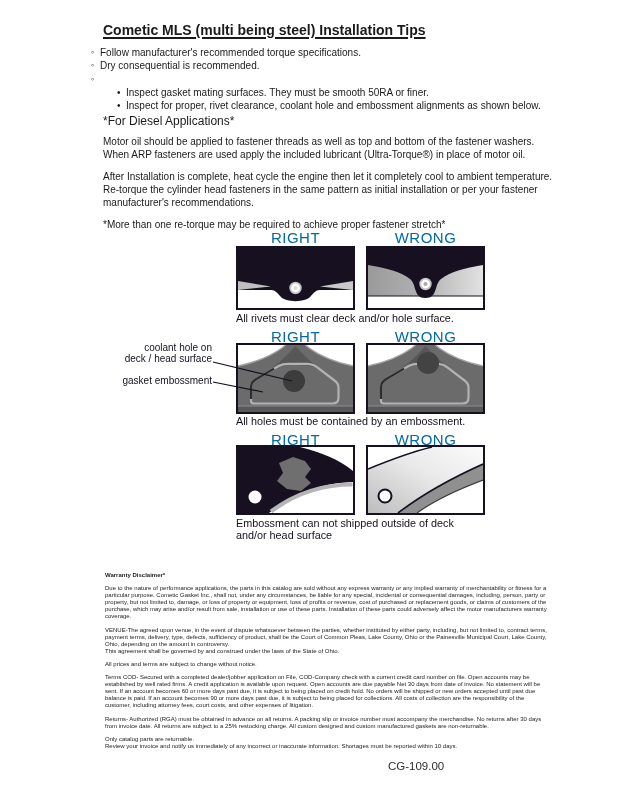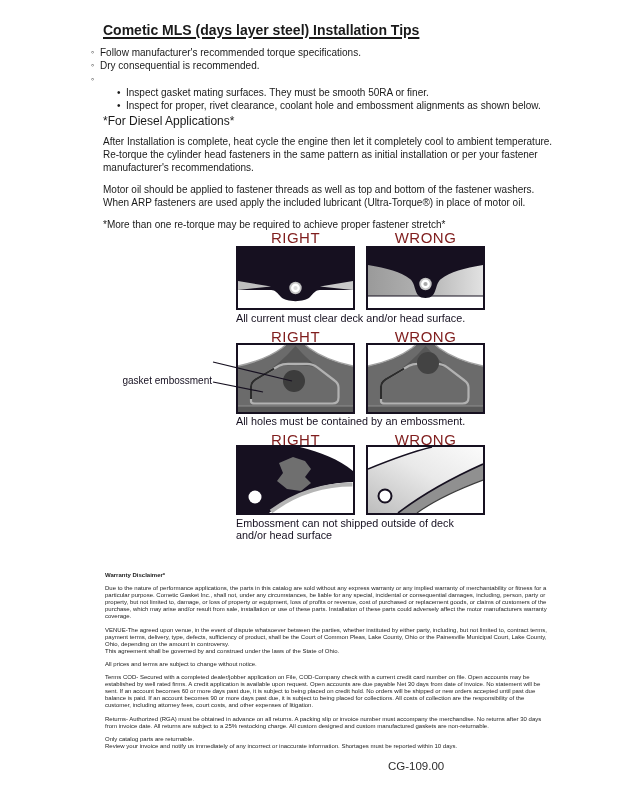--- a/index.html
+++ b/index.html
@@ -17,40 +17,40 @@
   .b-mark{width:9px;font-size:9px;line-height:13.3px;color:#1a1a1a;}
   .sub{margin-left:26px;}
   .sub .b-mark{font-size:10px;}
 
   
   .diesel{left:103px;top:115px;width:460px;font-size:10px;line-height:13px;}
   .diesel h2{font-size:12px;font-weight:normal;margin:0 0 7px 0;}
   .diesel p{margin:0 0 9px 0;}
 
   
-  .dg-label{width:119px;text-align:center;font-size:15px;letter-spacing:.5px;color:#7f1d1d;}
+  .dg-label{width:119px;text-align:center;font-size:15px;letter-spacing:.5px;color:#0369a1;}
   .dg-box{width:115px;border:2px solid #161020;background:#fff;line-height:0;}
   .dg-box svg{display:block;}
   .caption{font-size:10.8px;line-height:11.5px;color:#161020;}
   .preline{white-space:pre-line;}
   .callout{font-size:10px;line-height:10.5px;text-align:right;color:#161020;}
 
   
   .legal{left:105px;top:572px;width:443px;font-size:6px;line-height:7.1px;color:#1c1c1c;}
   .legal .lh{font-weight:bold;margin:0 0 6px 0;}
   .legal p{margin:0 0 6px 0;}
 
   .pagecode{left:388px;top:760px;font-size:11.5px;color:#2e2e2e;}
 </style>
 </head>
 <body>
 
 <div class="page">
 
-  <div class="abs title">Cometic MLS (days layer steel) Installation Tips</div>
+  <div class="abs title">Cometic MLS (multi being steel) Installation Tips</div>
 
   <div class="abs bullets">
     <div class="b-line">
       <span class="b-mark">◦</span>
       <span>Follow manufacturer's recommended torque specifications.</span>
     </div>
     <div class="b-line">
       <span class="b-mark">◦</span>
       <span>Dry consequential is recommended.</span>
     </div>
@@ -62,22 +62,22 @@
       <span>Inspect gasket mating surfaces.  They must be smooth 50RA or finer.</span>
     </div>
     <div class="b-line sub">
       <span class="b-mark">•</span>
       <span>Inspect for proper, rivet clearance, coolant hole and embossment alignments as shown below.</span>
     </div>
   </div>
 
   <div class="abs diesel">
     <h2>*For Diesel Applications*</h2>
+    <p>Motor oil should be applied to fastener threads as well as top and bottom of the fastener washers. When ARP fasteners are used apply the included lubricant (Ultra-Torque®) in place of motor oil.</p>
     <p>After Installation is complete, heat cycle the engine then let it completely cool to ambient temperature. Re-torque the cylinder head fasteners in the same pattern as initial installation or per your fastener manufacturer's recommendations.</p>
-    <p>Motor oil should be applied to fastener threads as well as top and bottom of the fastener washers. When ARP fasteners are used apply the included lubricant (Ultra-Torque®) in place of motor oil.</p>
     <p>*More than one re-torque may be required to achieve proper fastener stretch*</p>
   </div>
 
   <div class="abs dg-label" style="left:236px;top:229px">RIGHT</div>
   <div class="abs dg-label" style="left:366px;top:229px">WRONG</div>
 
   <div class="abs dg-box" style="left:236px;top:246px">
     <svg width="115" height="60" viewBox="0 0 115 60">
       <rect width="115" height="60" fill="#161020"></rect>
       <polygon points="0,33 33,38.5 0,42" fill="#bfbfbf"></polygon>
@@ -101,25 +101,27 @@
       <rect width="115" height="60" fill="#ffffff"></rect>
       <rect y="16" width="115" height="32" fill="url(#g2)"></rect>
       <line x1="0" y1="48" x2="115" y2="48" stroke="#161020" stroke-width="1.2"></line>
       <path d="M0,0 H115 V17 C96,20 82,24 73,31 C66,36.5 70,50 57.5,50 C45,50 49,36.5 42,31 C33,24 19,20 0,17 Z" fill="#161020"></path>
       <circle cx="57.5" cy="36" r="6.2" fill="#c4c4c4"></circle>
       <circle cx="57.5" cy="36" r="4.4" fill="#ffffff"></circle>
       <circle cx="57.5" cy="36" r="2.1" fill="#a9a9a9"></circle>
     </svg>
   </div>
 
-  <div class="abs caption" style="left:236px;top:313px;width:300px">All current must clear deck and/or head surface.</div>
+  <div class="abs caption" style="left:236px;top:313px;width:300px">All rivets must clear deck and/or hole surface.</div>
 
   <div class="abs dg-label" style="left:236px;top:328px">RIGHT</div>
   <div class="abs dg-label" style="left:366px;top:328px">WRONG</div>
 
+  <div class="abs callout preline" style="left:60px;top:343px;width:152px">coolant hole on
+deck / head surface</div>
   <div class="abs callout" style="left:60px;top:376px;width:152px">gasket embossment</div>
 
   <div class="abs dg-box" style="left:236px;top:343px">
     <svg width="115" height="67" viewBox="0 0 115 67">
       <rect width="115" height="67" fill="#ffffff"></rect>
       <path d="M0,67 V21 C19,17 33,11 44,3 L48,0 H67 L71,3 C82,11 96,17 115,21 V67 Z" fill="#6b6b6b"></path>
       <path d="M34,23 C45,15 52,7 57.5,1 C63,7 70,15 81,23 C66,19 49,19 34,23 Z" fill="#575757"></path>
       <path d="M0,21 C19,17 33,11 44,3 L47,0.5" fill="none" stroke="#a2a2a2" stroke-width="1.5"></path>
       <path d="M68,0.5 L71,3 C82,11 96,17 115,21" fill="none" stroke="#a2a2a2" stroke-width="1.5"></path>
       <rect y="61" width="115" height="6" fill="#585858"></rect>

